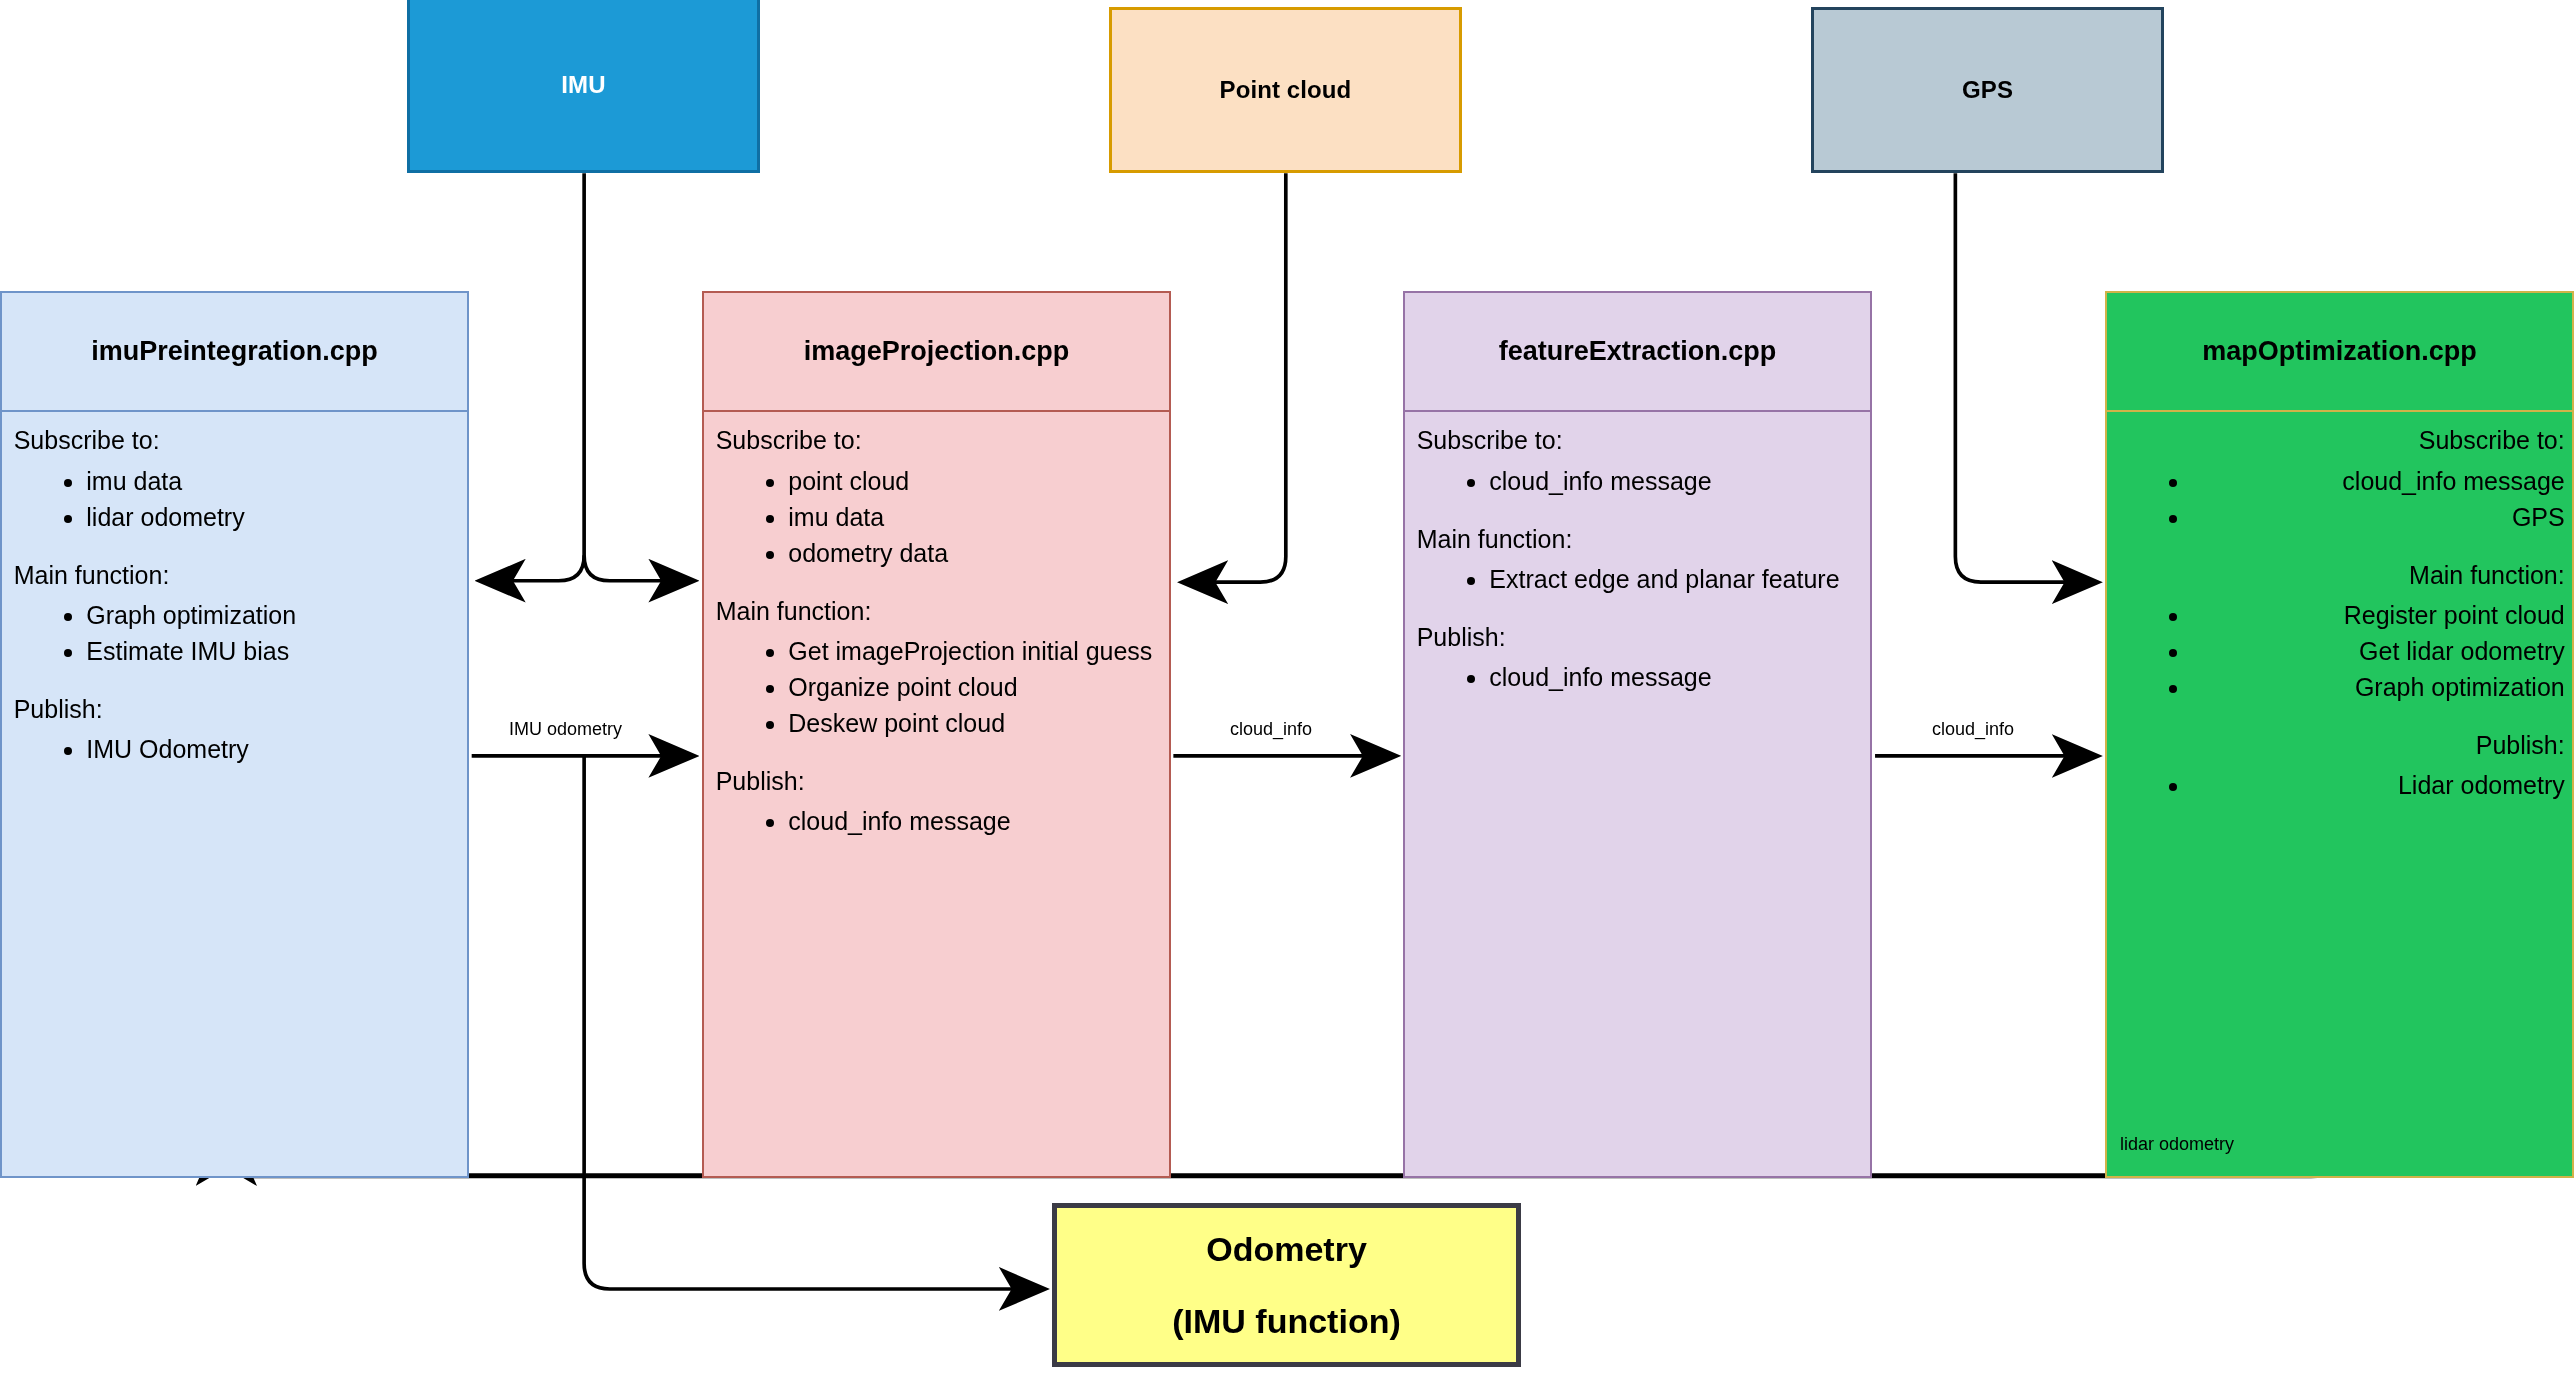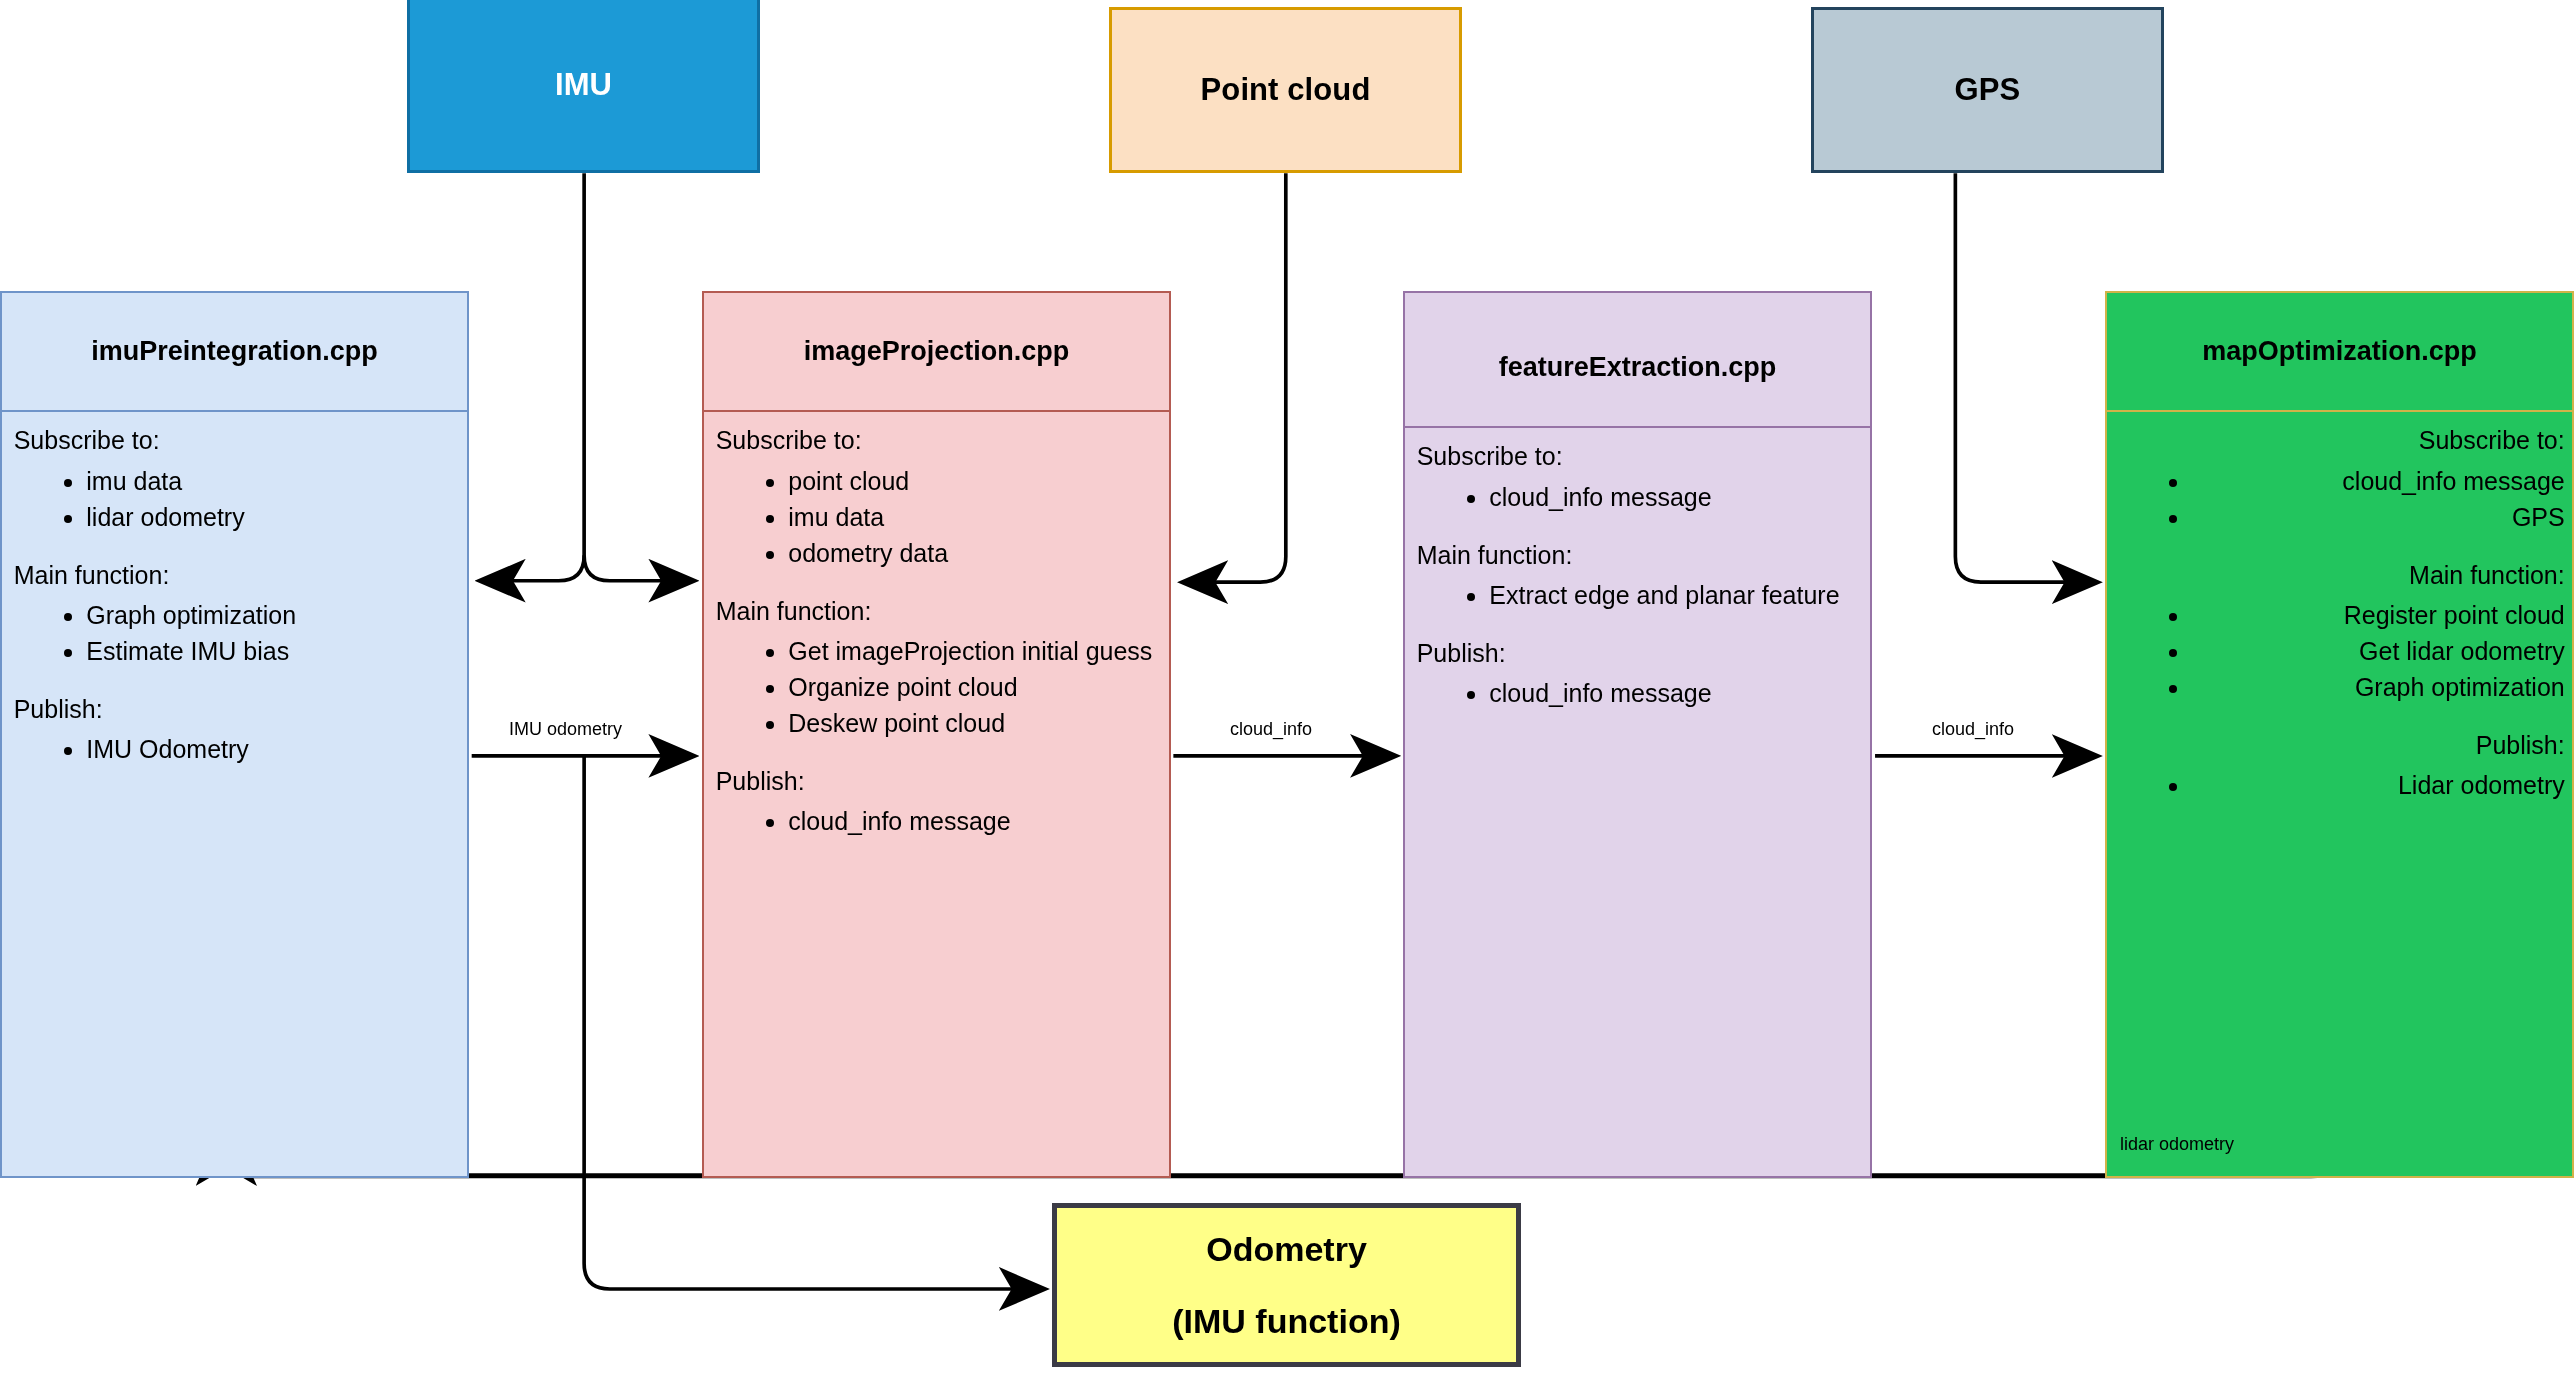--- a/index.html
+++ b/index.html
@@ -29,21 +29,21 @@
   }
 
   
   .src-box {
     position: absolute;
     box-sizing: border-box;
     display: flex;
     align-items: center;
     justify-content: center;
     font-weight: bold;
-    font-size: 31px;
+    font-size: 24px;
     letter-spacing: 0.1px;
   }
   .src-imu {
     left: 407px; top: 0px; width: 353px; height: 173px;
     background: #1c9ad6;
     border: 3.7px solid #0f6fa4;
     border-top: 0;
     color: #ffffff;
   }
   .src-pc {
@@ -103,21 +103,21 @@
     margin: 0 0 1.5px 0;
   }
   .module ul.tight li { margin-bottom: 0; }
   .module .last-ul { margin-bottom: 0; }
 
   .m-imu   { left: 0px;    background:#d6e5f8; border-color:#6f94c9; }
   .m-imu   .mod-head { border-bottom-color:#6f94c9; }
   .m-img   { left: 702px;  background:#f7ced0; border-color:#b45b52; }
   .m-img   .mod-head { border-bottom-color:#b45b52; }
   .m-feat  { left: 1403px; background:#e1d3ea; border-color:#9673a6; }
-  .m-feat  .mod-head { border-bottom-color:#9673a6;margin-top:16px; }
+  .m-feat  .mod-head { border-bottom-color:#9673a6; }
   .m-map   { left: 2105px; background:#22c55e; border-color:#d0b349;text-align:right; }
   .m-map   .mod-head { border-bottom-color:#d0b349; }
 
   
   .odo-box {
     position: absolute;
     left: 1052px; top: 1203px;
     width: 469px; height: 164px;
     box-sizing: border-box;
     background: #ffff88;

